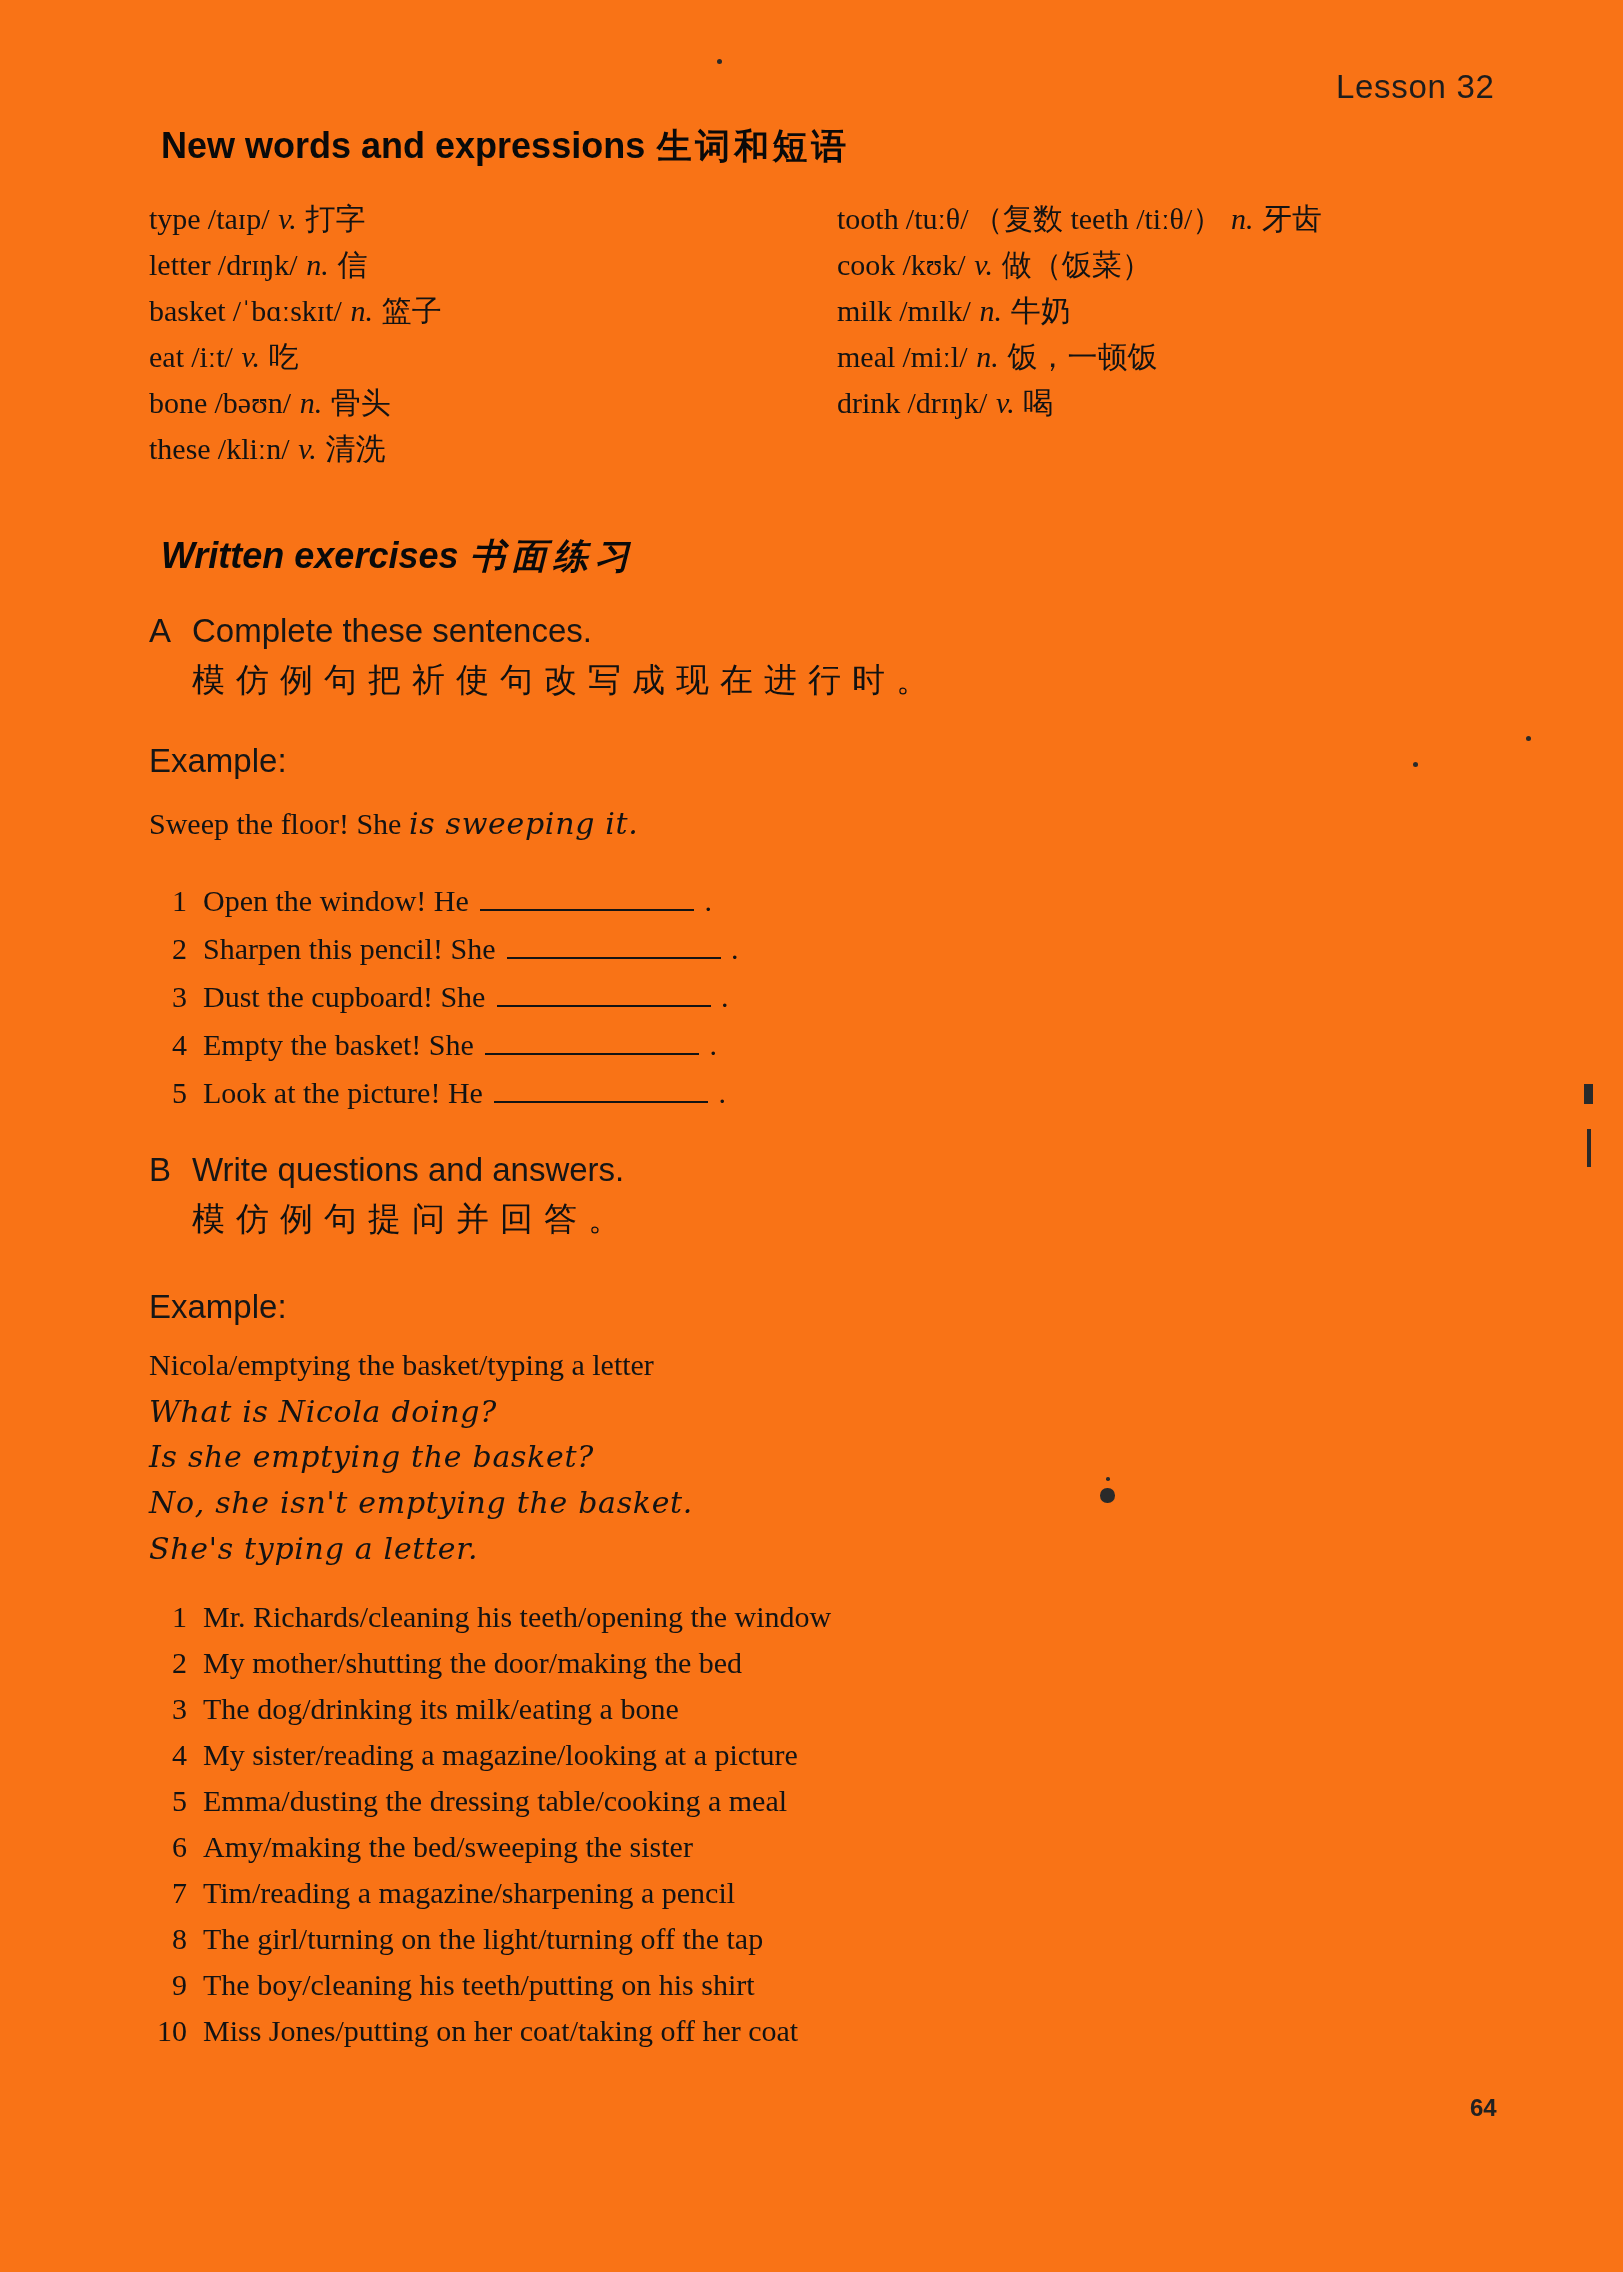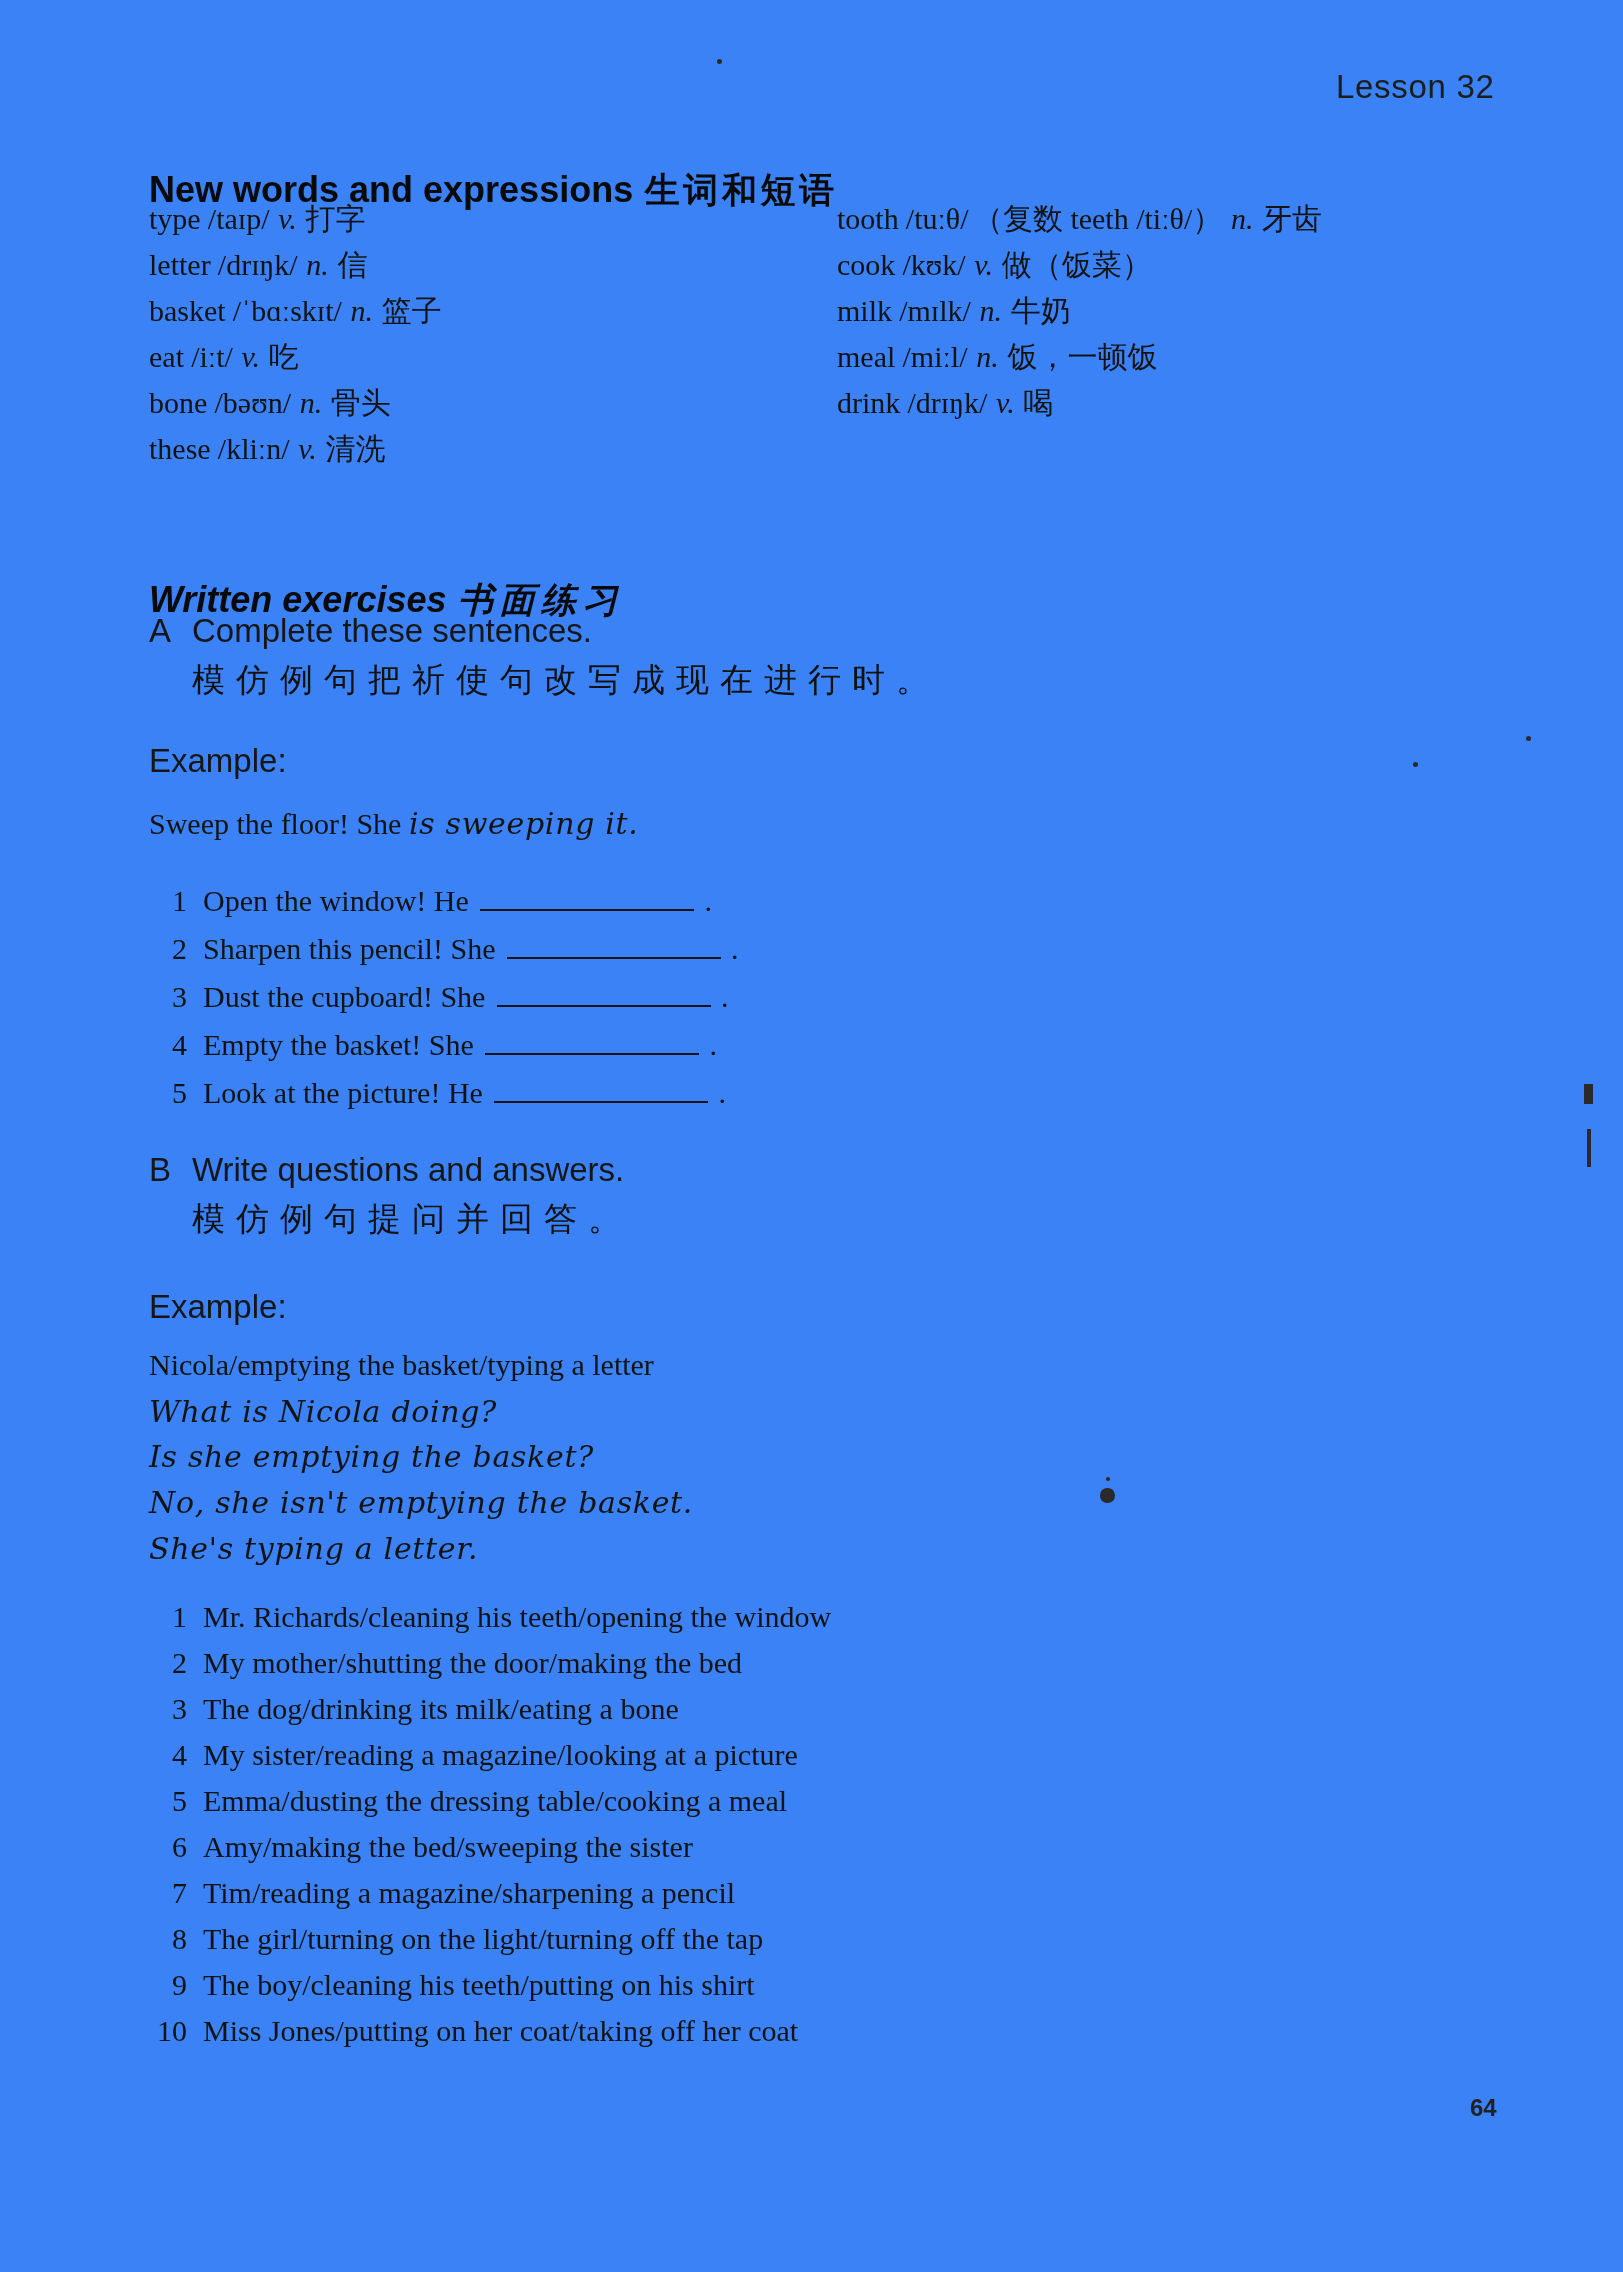--- a/index.html
+++ b/index.html
@@ -1,32 +1,31 @@
 <!DOCTYPE html>
 <html style="font-size:11.6px"><head>
 <meta charset="utf-8">
 <style>
   html,body { margin:0; padding:0; background:#e8e8e8; }
   .page {
     position:relative; width:1623px; height:2273px;
-    background:#3b82f6; color:#131313; overflow:hidden;
+    background:#f97316; color:#131313; overflow:hidden;
     font-family:"Liberation Serif", serif;
   }
   
   .lesson {
     position:absolute; top:68px; left:1336px;
     font-family:"Liberation Sans", sans-serif;
     font-size:33px; letter-spacing:0.7px; color:#1d1d1d;
   }
   .h1 {
-    position:absolute; left:149px;
+    position:absolute; left:161px;
     font-family:"Liberation Sans", sans-serif;
     font-weight:700; font-size:36px; color:#0a0a0a;
     white-space:nowrap;
-    margin-top:44px;
   }
   .h1 .zh-part {
     font-family:"Liberation Serif", serif;
     font-size:35px; letter-spacing:3.6px; margin-left:11.6px; font-weight:700;
   }
   .subhead-sans {
     font-family:"Liberation Sans", sans-serif;
     font-size:33px; color:#161616; white-space:nowrap;
   }
   

